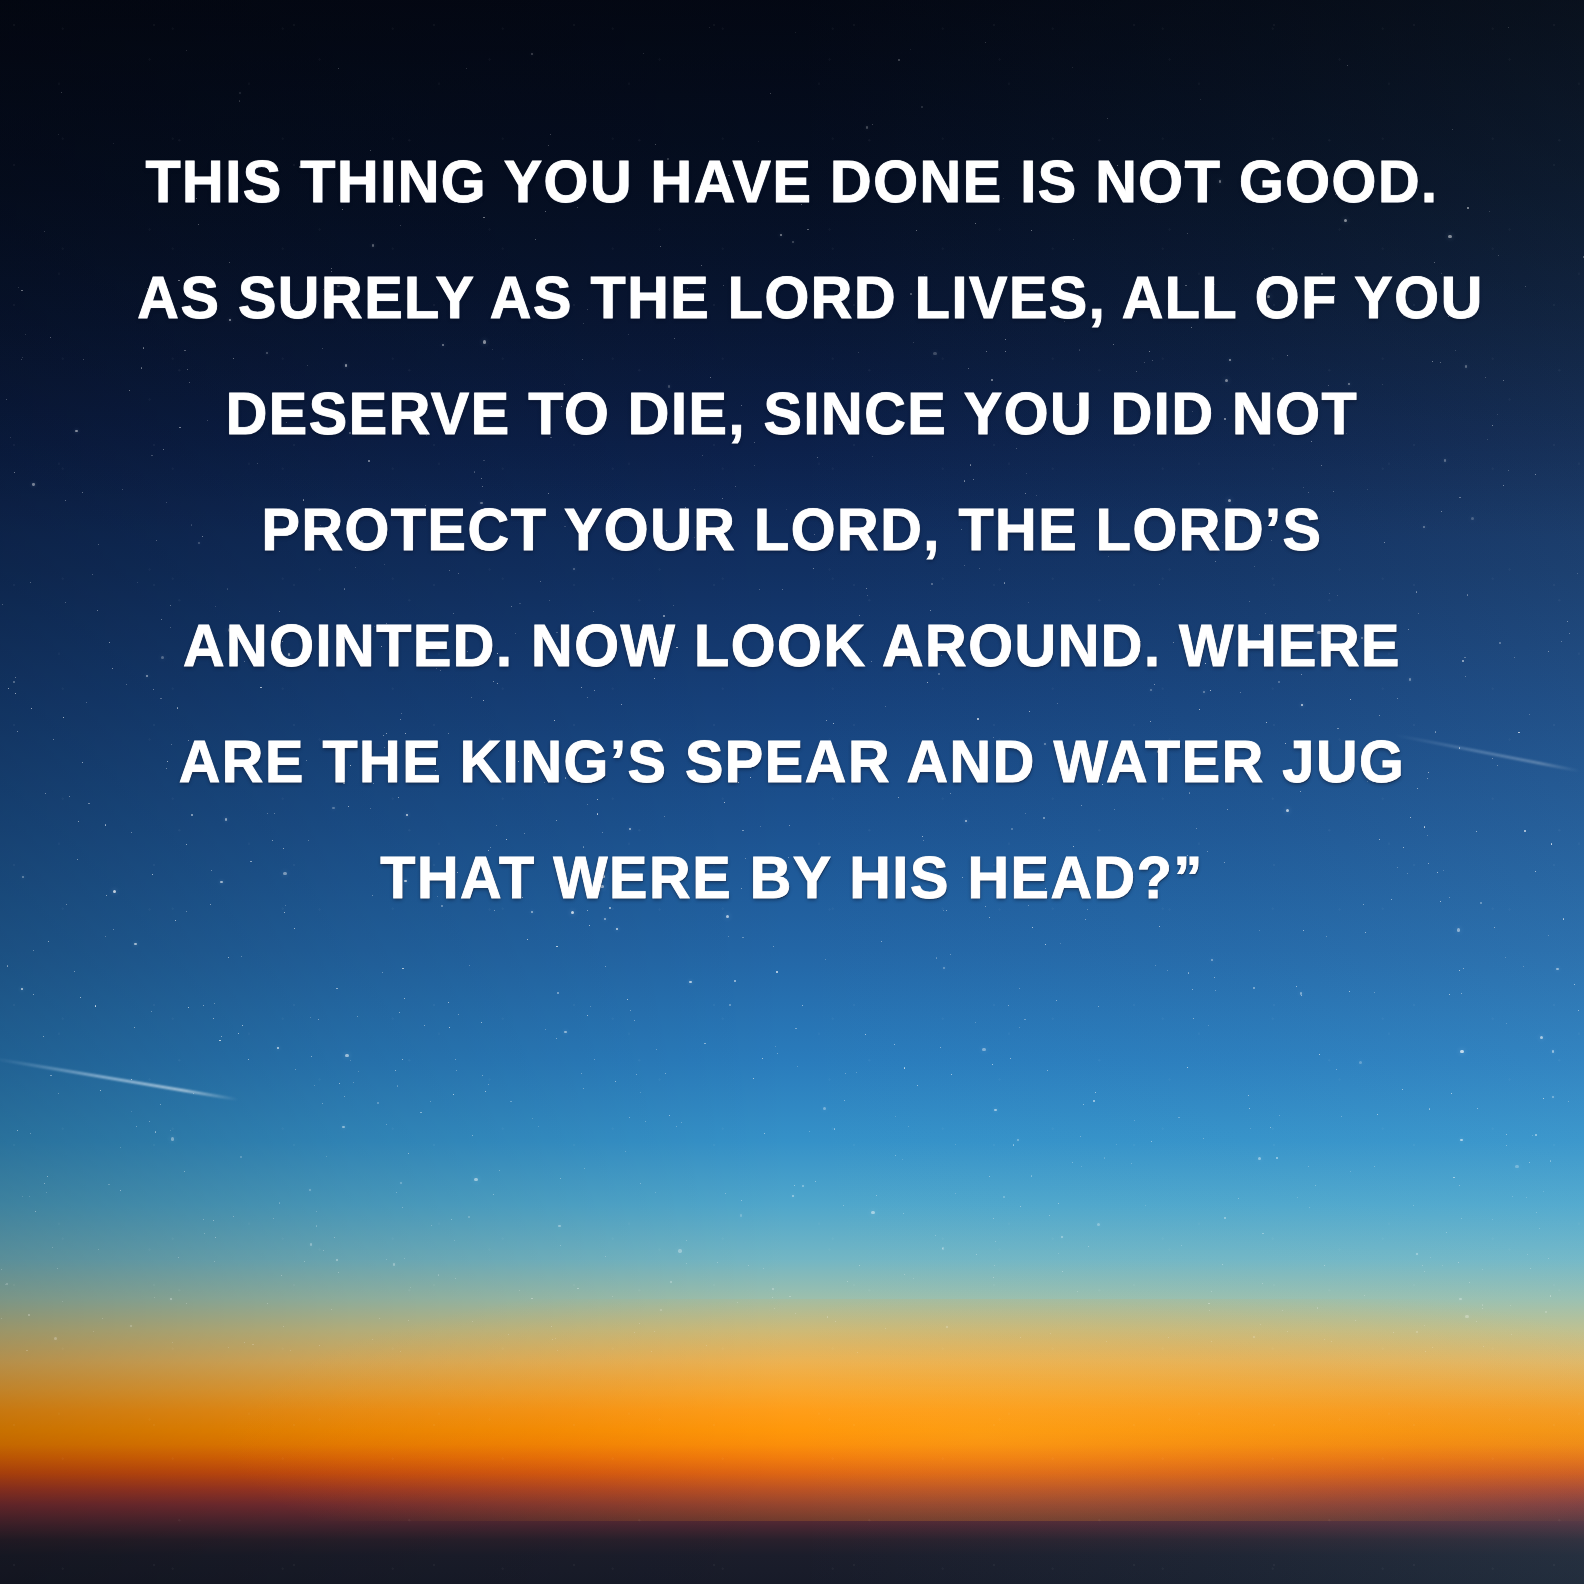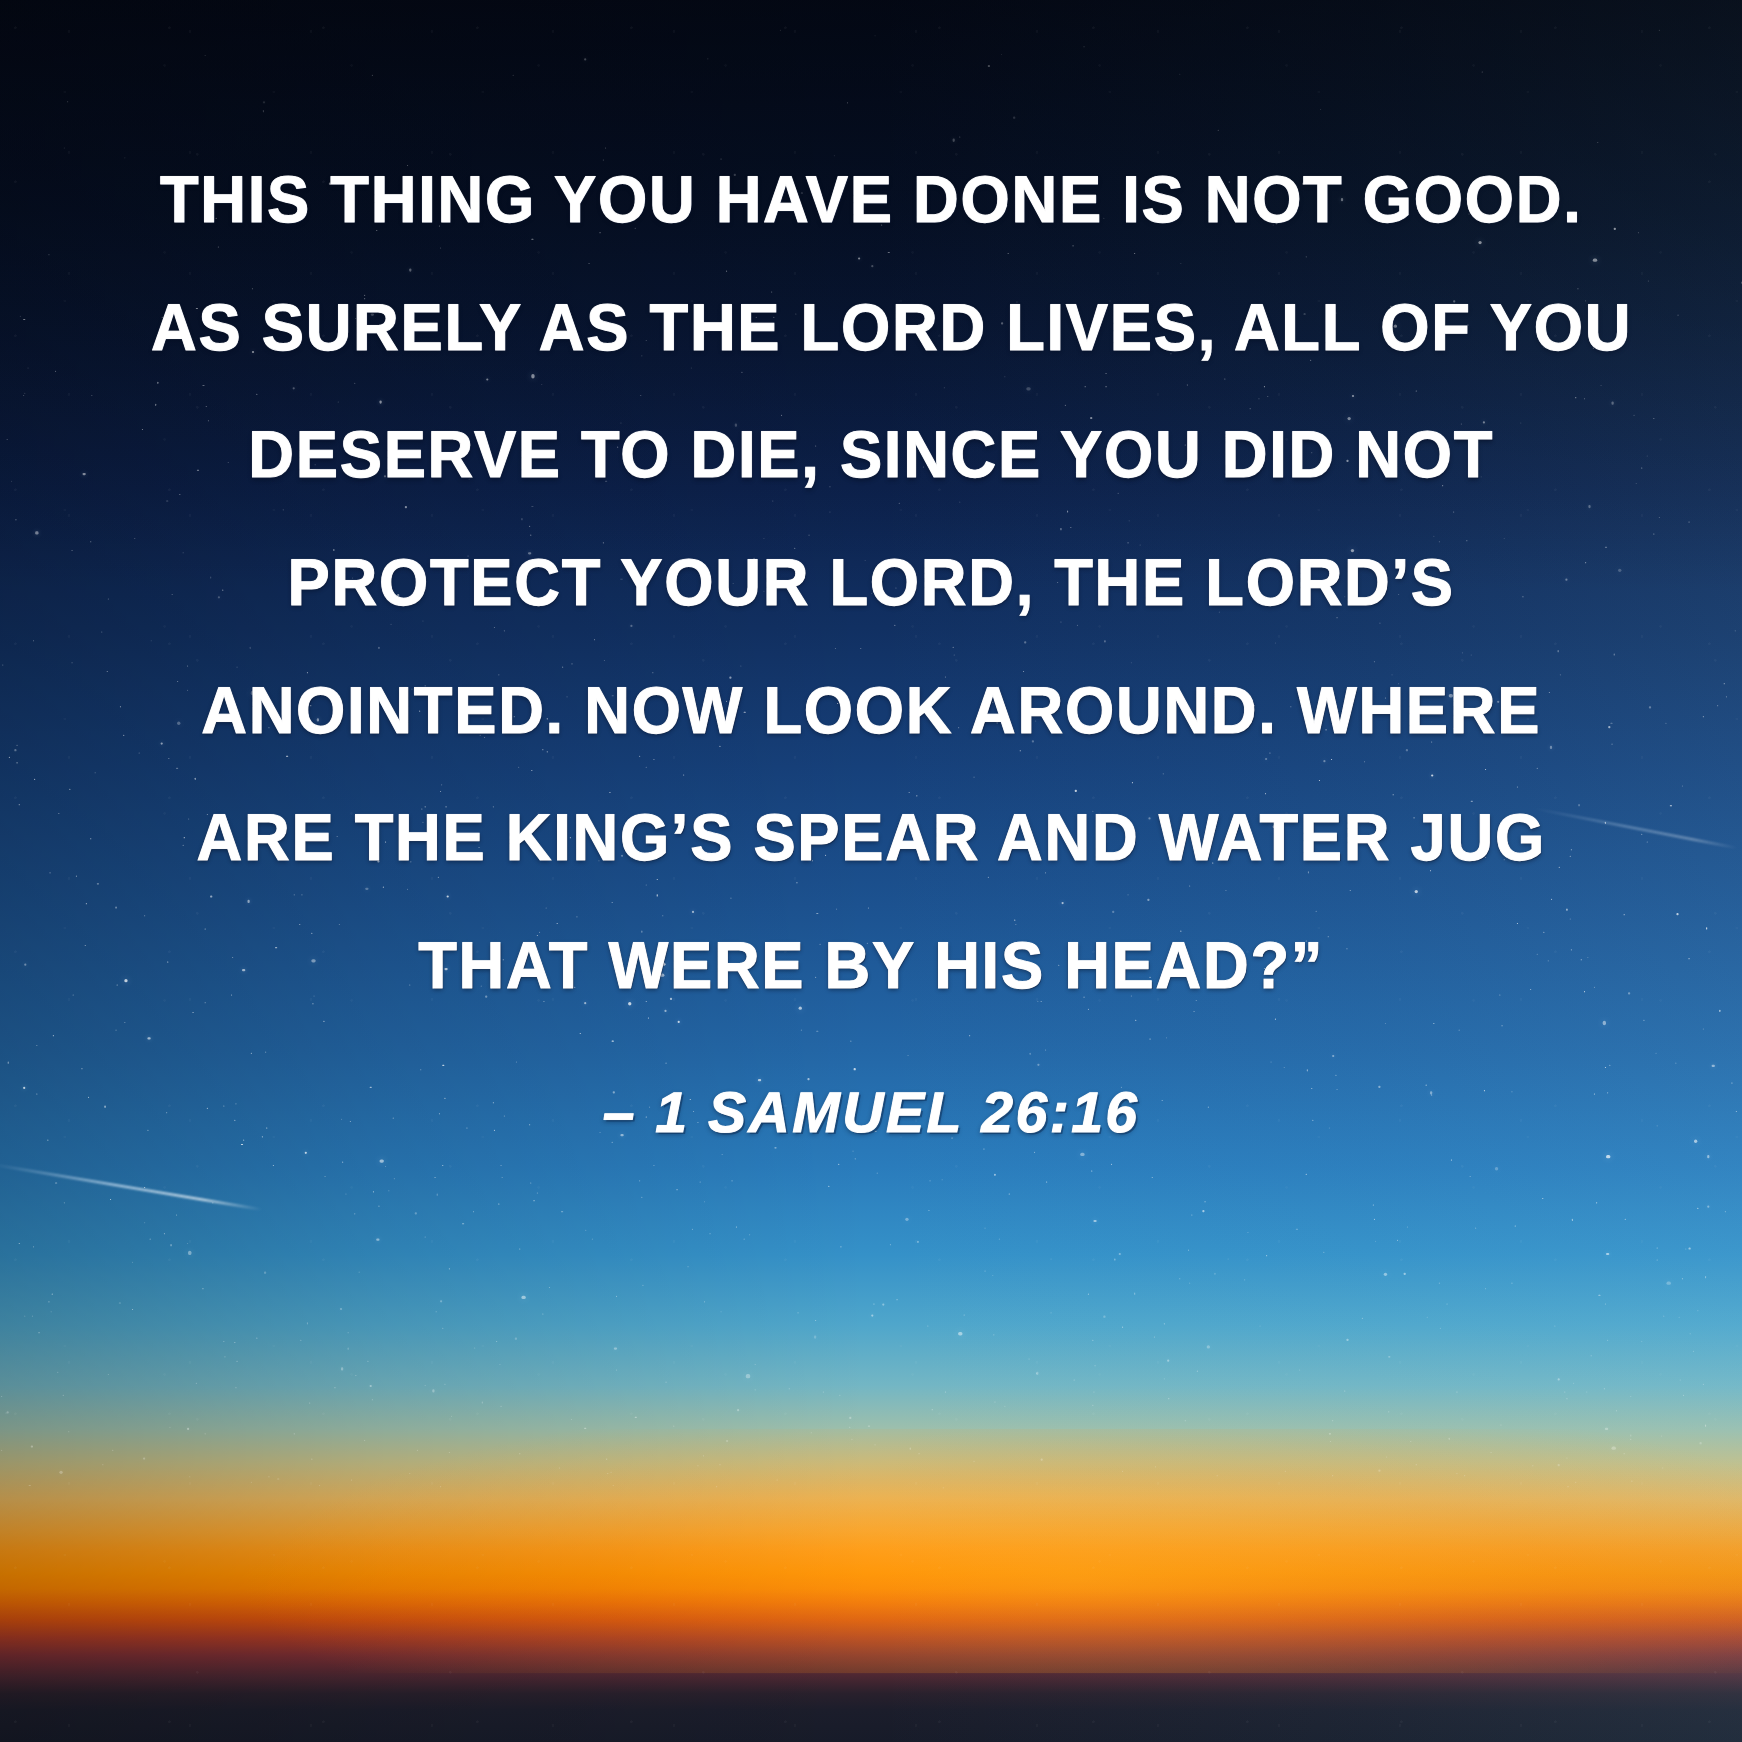--- a/index.html
+++ b/index.html
@@ -1248,16 +1248,15 @@
   <div class="streak" id="streak-right"></div>
 
   <div class="verse-wrap">
     <span class="verse-line">THIS THING YOU HAVE DONE IS NOT GOOD.</span>
     <span class="verse-line">AS SURELY AS THE LORD LIVES, ALL OF YOU</span>
     <span class="verse-line">DESERVE TO DIE, SINCE YOU DID NOT</span>
     <span class="verse-line">PROTECT YOUR LORD, THE LORD’S</span>
     <span class="verse-line">ANOINTED. NOW LOOK AROUND. WHERE</span>
     <span class="verse-line">ARE THE KING’S SPEAR AND WATER JUG</span>
     <span class="verse-line">THAT WERE BY HIS HEAD?”</span>
-    <span class="citation">– 1 SAMUEL 26:16</span>
   </div>
 
 </div>
 
 </body></html>

